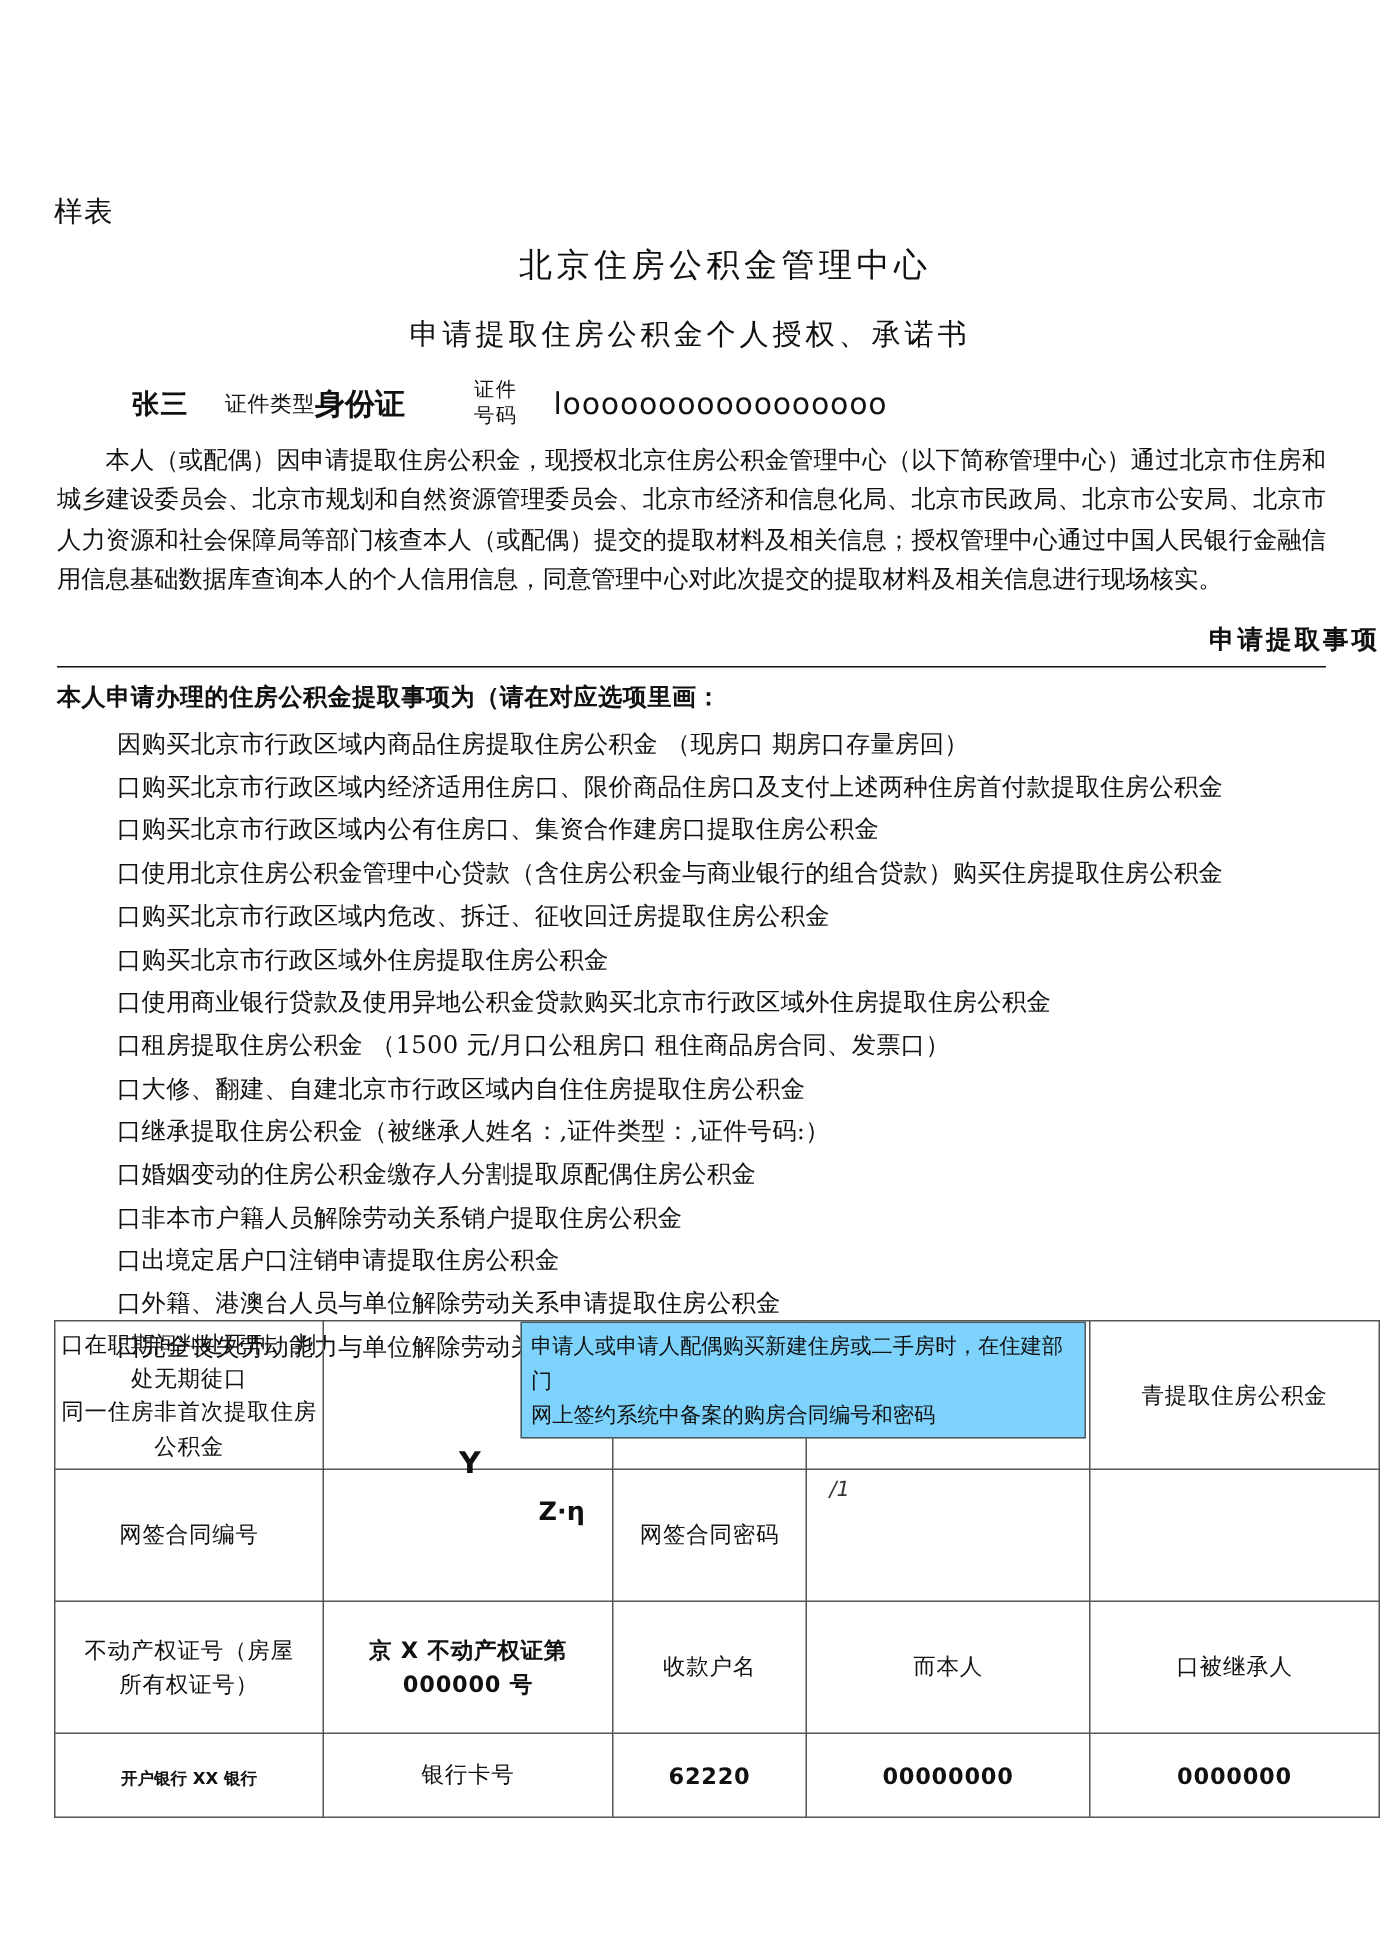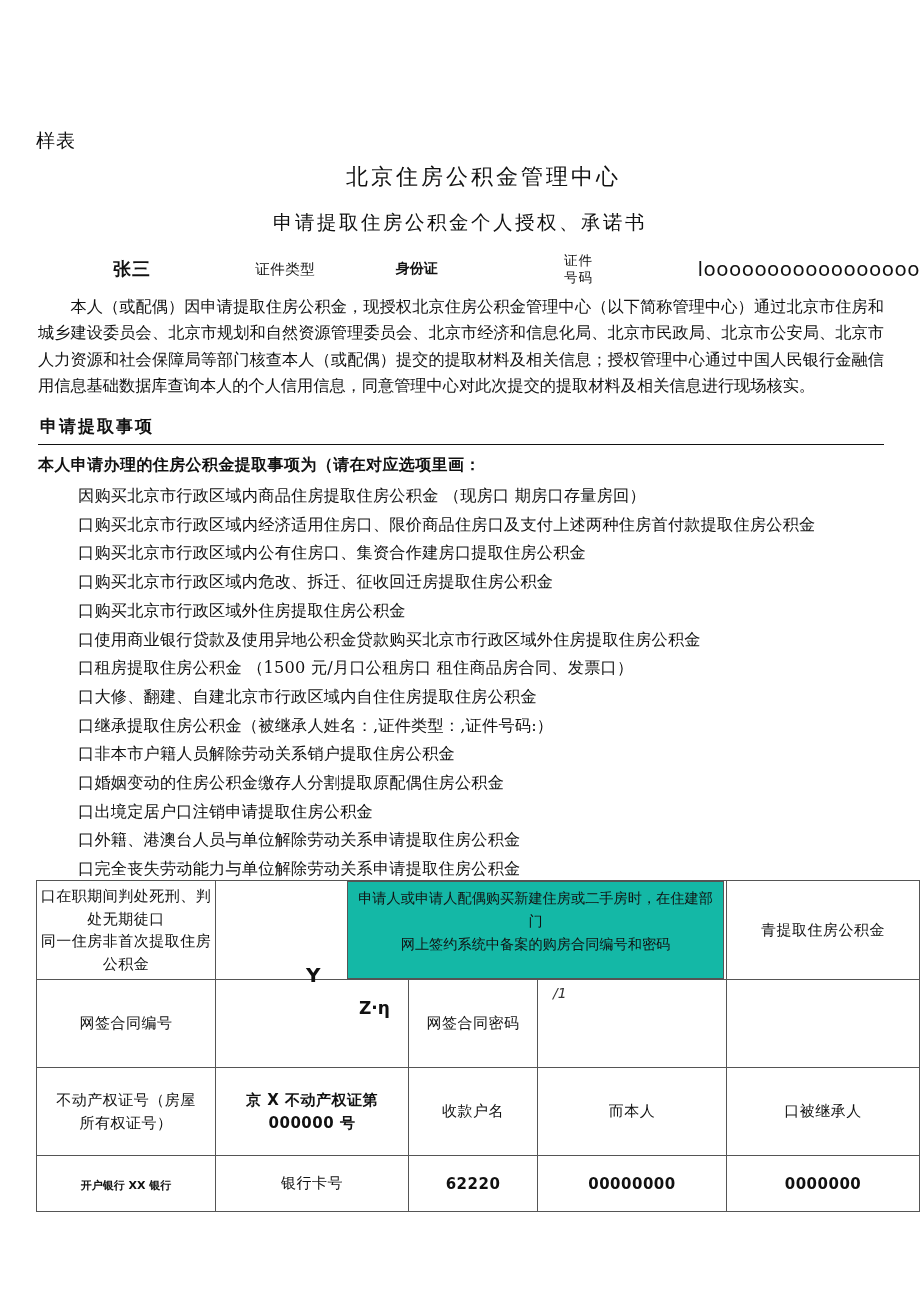--- a/index.html
+++ b/index.html
@@ -27,32 +27,32 @@
     padding-left:47px;
   }
   .doc-title{
     position:absolute;left:0;right:0;top:209px;
     text-align:center;font-size:19.5px;letter-spacing:2.5px;
   }
 
   
   .id-line{
     position:absolute;left:0;right:0;top:248px;height:42px;
-    display:flex;align-items:center;padding-left:113px;justify-content:space-between;
+    display:flex;align-items:center;padding-left:88px;
   }
   .id-name{
     font-family:"DejaVu Sans","Liberation Sans",sans-serif;
     font-weight:bold;font-size:18px;letter-spacing:1px;
   }
   .id-lbl{
     font-size:14.5px;letter-spacing:.5px;margin-left:24px;
   }
   .id-val-bold{
     font-family:Liberation Sans, sans-serif;
-    font-weight:bold;font-size:14px;letter-spacing:0px;
+    font-weight:bold;font-size:20px;letter-spacing:0px;
   }
   .id-stack{
     margin-left:46px;font-size:13.5px;line-height:1.25;
     text-align:center;letter-spacing:1px;
   }
   .id-number{
     margin-left:24px;
     font-family:"DejaVu Sans","Liberation Sans",sans-serif;
     font-size:20px;letter-spacing:.5px;
   }
@@ -60,21 +60,21 @@
   
   .body-para{
     position:absolute;left:38px;top:294px;width:846px;
     font-size:16.2px;line-height:26.4px;
     text-align:justify;text-justify:inter-ideograph;
     text-indent:2em;letter-spacing:0px;
   }
 
   
   .section-head{
-    position:absolute;left:0;right:0;top:415px;text-align:left;
+    position:absolute;left:0;right:0;top:415px;text-align:right;
     font-family:"DejaVu Sans","Liberation Sans",sans-serif;
     font-weight:bold;font-size:17px;letter-spacing:2px;padding-left:40px;
   }
   .section-rule{
     position:absolute;left:38px;top:444px;width:846px;
     border-top:1.6px solid #111;
   }
 
   
   .list-prompt{
@@ -116,24 +116,24 @@
   }
   .bold-num{
     font-family:"DejaVu Sans","Liberation Sans",sans-serif;
     font-weight:bold;font-size:16px;letter-spacing:.5px;
   }
   .cell-2line{line-height:1.5;}
   .left-pad{text-align:left;padding-left:2px;}
 
   
   .callout{
-    position:absolute;left:347px;top:881px;width:377px;height:98px;
-    background:#14b8a6;border:1.2px solid #555;
-    font-family:"DejaVu Sans","Liberation Sans",sans-serif;
-    font-size:14.2px;line-height:23px;text-align:center;
+    position:absolute;left:347px;top:881px;width:377px;height:78px;
+    background:#7dd3fc;border:1.2px solid #555;
+    font-family:"DejaVu Sans","Liberation Sans",sans-serif;
+    font-size:14.2px;line-height:23px;text-align:left;
     padding:5px 6px 0 6px;box-sizing:border-box;letter-spacing:0;
   }
   
   .mark-y{
     position:absolute;left:306px;top:963px;
     font-family:"DejaVu Sans","Liberation Sans",sans-serif;
     font-weight:bold;font-size:20px;
   }
   .mark-zn{
     position:absolute;left:359px;top:998px;
@@ -172,28 +172,29 @@
 
   <div class="section-head">申请提取事项</div>
   <div class="section-rule"></div>
 
   <div class="list-prompt">本人申请办理的住房公积金提取事项为（请在对应选项里画：</div>
 
   <div class="opt-list">
     <div class="opt">因购买北京市行政区域内商品住房提取住房公积金        （现房口    期房口存量房回）</div>
     <div class="opt">口购买北京市行政区域内经济适用住房口、限价商品住房口及支付上述两种住房首付款提取住房公积金</div>
     <div class="opt">口购买北京市行政区域内公有住房口、集资合作建房口提取住房公积金</div>
+    <div class="opt">口使用北京住房公积金管理中心贷款（含住房公积金与商业银行的组合贷款）购买住房提取住房公积金</div>
     <div class="opt">口购买北京市行政区域内危改、拆迁、征收回迁房提取住房公积金</div>
     <div class="opt">口购买北京市行政区域外住房提取住房公积金</div>
     <div class="opt">口使用商业银行贷款及使用异地公积金贷款购买北京市行政区域外住房提取住房公积金</div>
     <div class="opt">口租房提取住房公积金        （1500 元/月口公租房口        租住商品房合同、发票口）</div>
     <div class="opt">口大修、翻建、自建北京市行政区域内自住住房提取住房公积金</div>
     <div class="opt">口继承提取住房公积金（被继承人姓名：,证件类型：,证件号码:）</div>
+    <div class="opt">口婚姻变动的住房公积金缴存人分割提取原配偶住房公积金</div>
     <div class="opt">口非本市户籍人员解除劳动关系销户提取住房公积金</div>
-    <div class="opt">口婚姻变动的住房公积金缴存人分割提取原配偶住房公积金</div>
     <div class="opt">口出境定居户口注销申请提取住房公积金</div>
     <div class="opt">口外籍、港澳台人员与单位解除劳动关系申请提取住房公积金</div>
     <div class="opt">口完全丧失劳动能力与单位解除劳动关系申请提取住房公积金</div>
   </div>
 
   <table class="tbl">
     <tbody>
         <tr class="r-head">
       <td class="c1 cell-2line">
         <span>口在职期间判处死刑、判处无期徒口</span><br>

